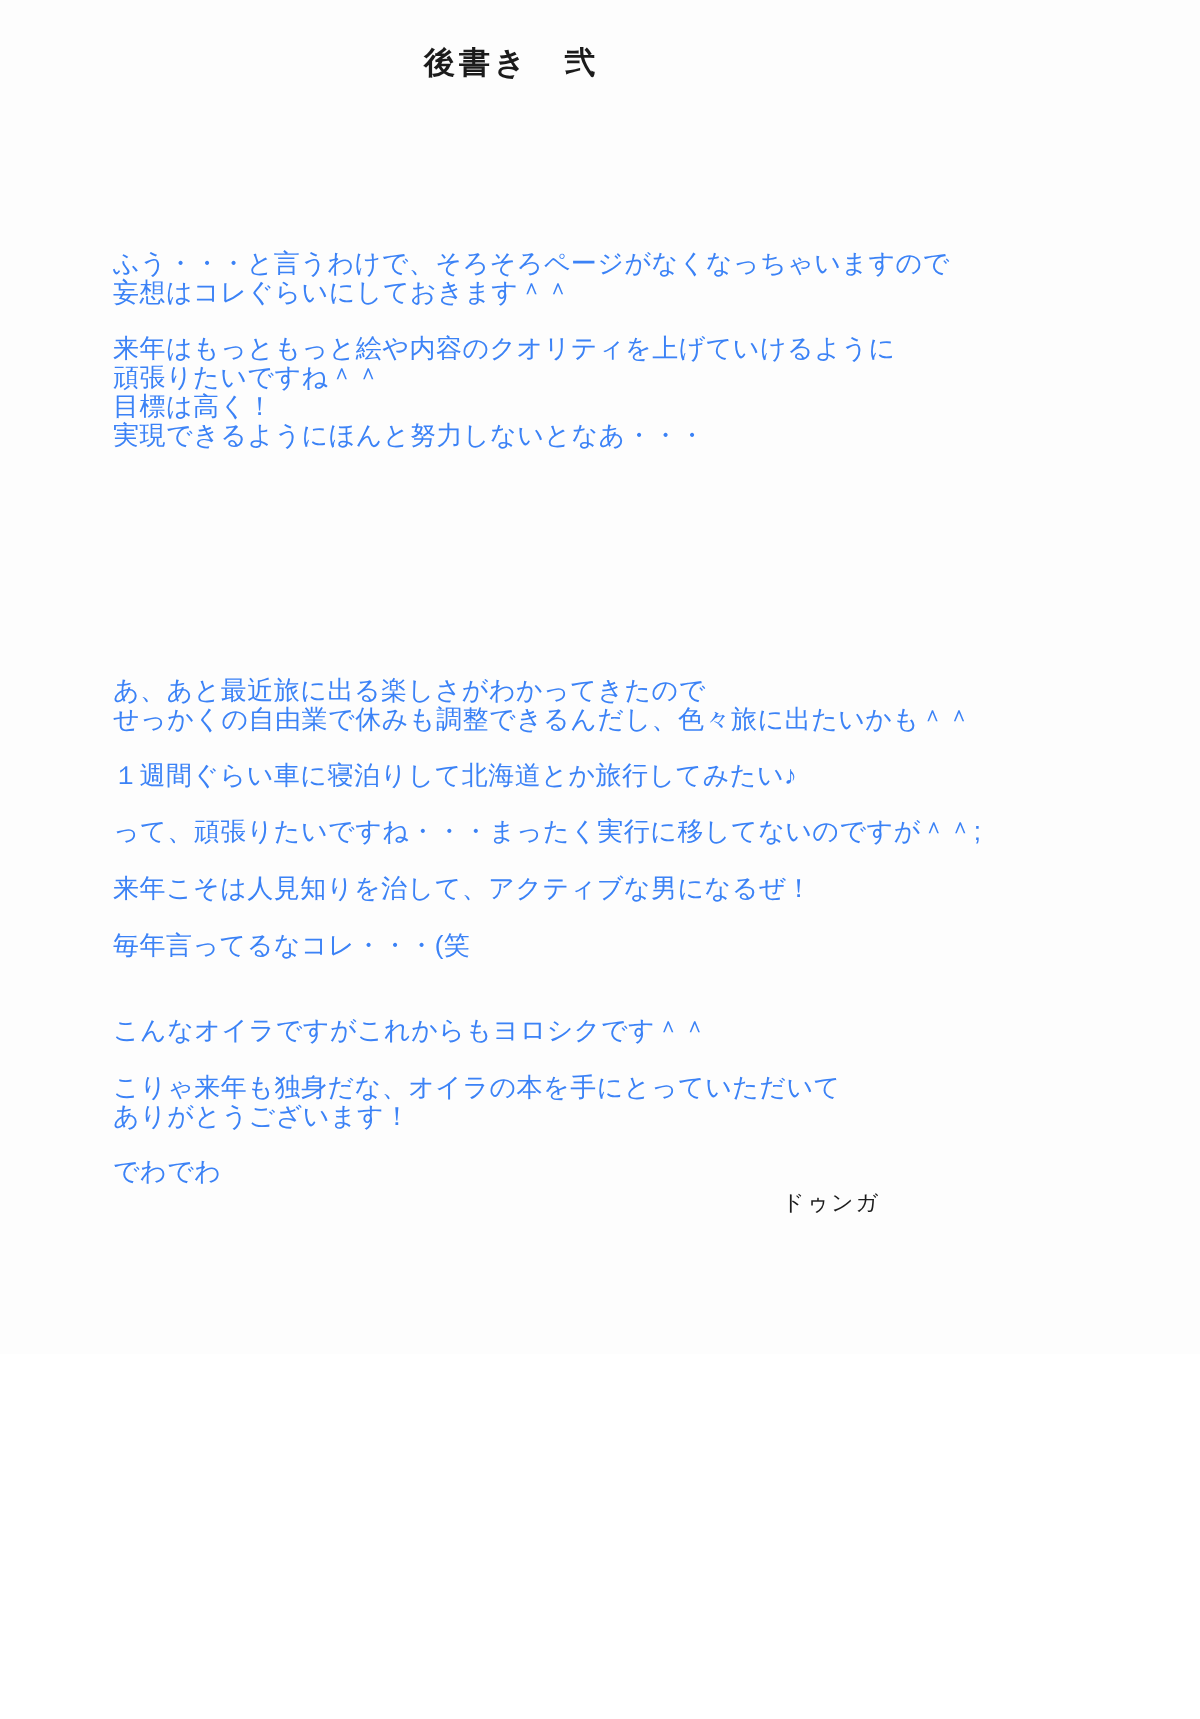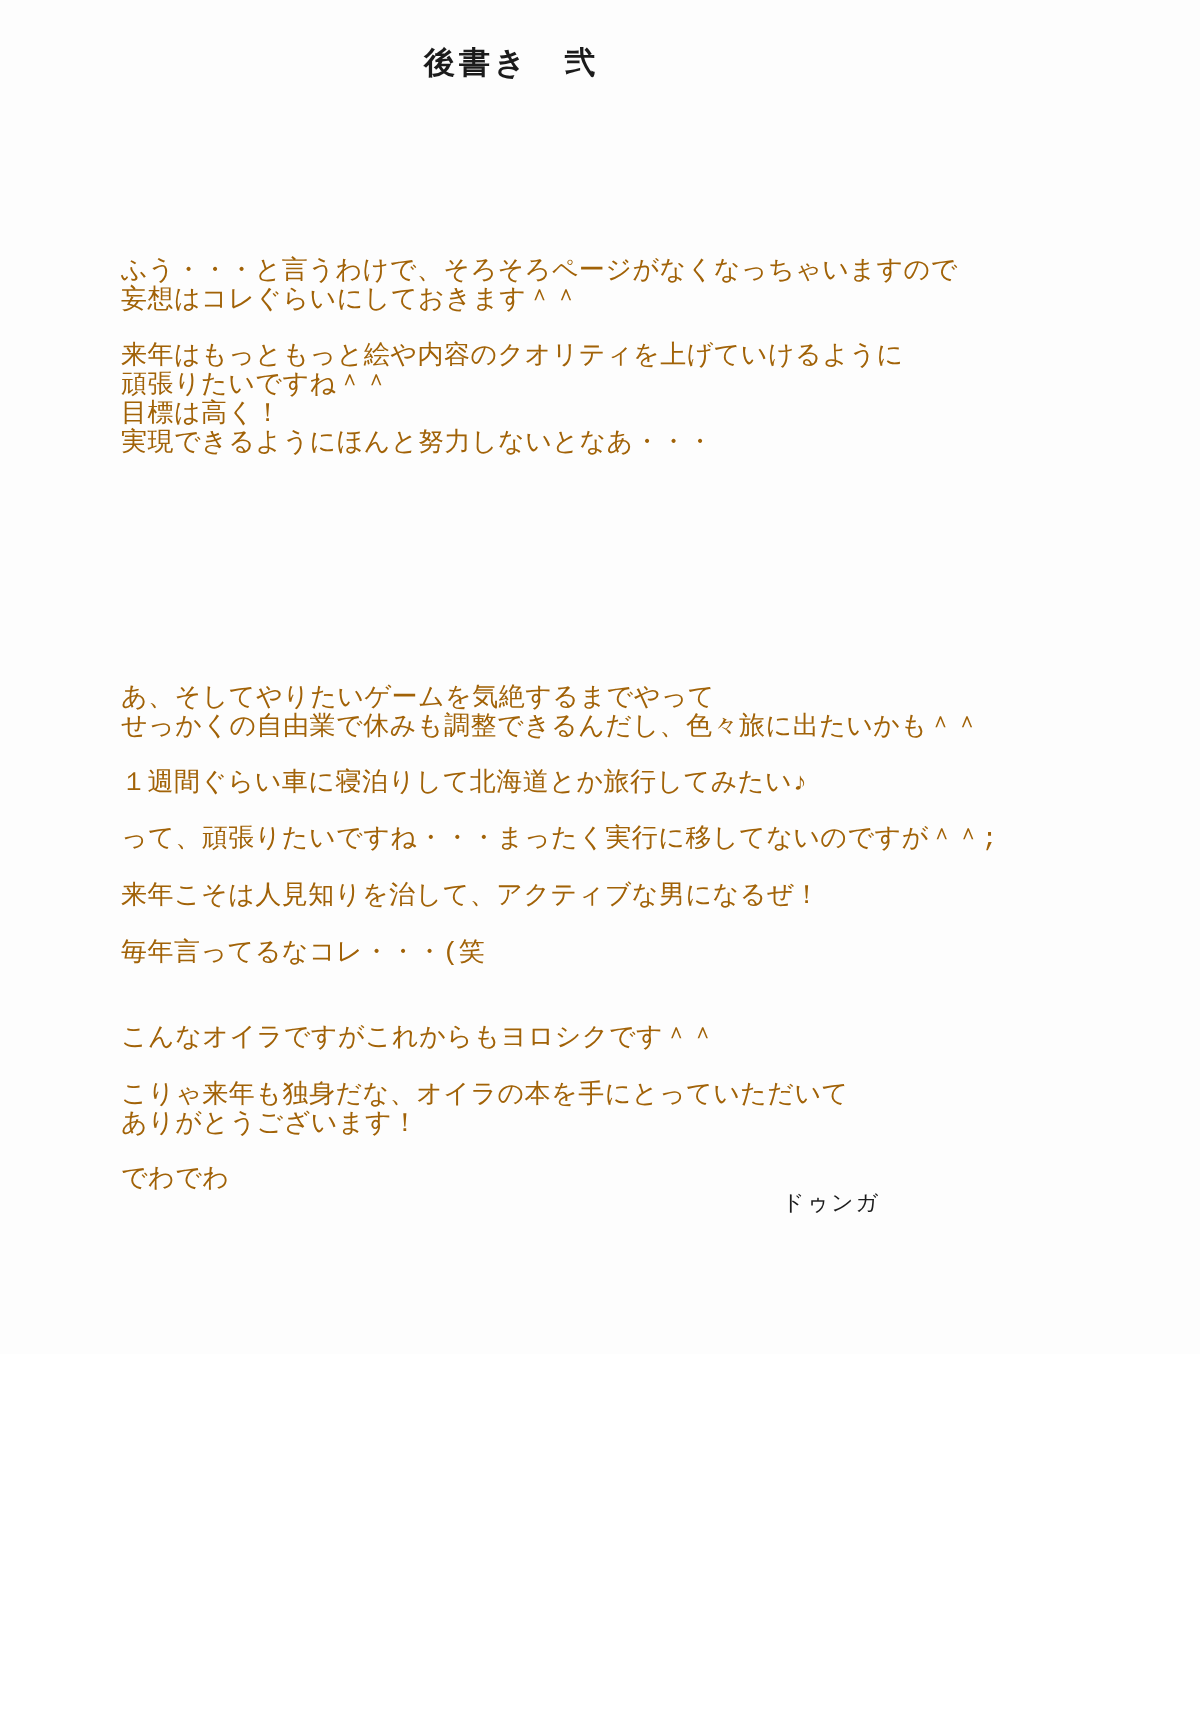--- a/index.html
+++ b/index.html
@@ -5,44 +5,44 @@
   html, body {
     margin: 0;
     padding: 0;
     background: #ffffff;
   }
   .page {
     position: relative;
     width: 1200px;
     height: 1354px;
     background: #fdfdfd;
-    font-family: Liberation Mono, monospace;
+    font-family: Liberation Sans, sans-serif;
     color: #1b1b1b;
     overflow: hidden;
   }
   .title {
     position: absolute;
     top: 42px;
     left: 424px;
     margin: 0;
     font-size: 31px;
     font-weight: 600;
     letter-spacing: 4px;
     color: #1b1b1b;
     white-space: pre;
   }
   .para {
     position: absolute;
     left: 113px;
-    margin: 8px;
+    margin: 0;
     font-size: 26px;
     line-height: 29px;
     letter-spacing: 0.5px;
     white-space: pre-line;
-    color: #a16207;
+    color: #3b82f6;
   }
   .signature {
     position: absolute;
     top: 1188px;
     left: 782px;
     font-size: 22px;
     color: #1b1b1b;
     letter-spacing: 2px;
   }
 </style>
@@ -56,21 +56,21 @@
   <p class="para" style="top:249px">ふう・・・と言うわけで、そろそろページがなくなっちゃいますので
 妄想はコレぐらいにしておきます＾＾</p>
 
   <p class="para" style="top:334px">来年はもっともっと絵や内容のクオリティを上げていけるように
 頑張りたいですね＾＾
 目標は高く！
 実現できるようにほんと努力しないとなあ・・・</p>
 
 
 
-  <p class="para" style="top:676px">あ、そしてやりたいゲームを気絶するまでやって
+  <p class="para" style="top:676px">あ、あと最近旅に出る楽しさがわかってきたので
 せっかくの自由業で休みも調整できるんだし、色々旅に出たいかも＾＾</p>
 
   <p class="para" style="top:761px">１週間ぐらい車に寝泊りして北海道とか旅行してみたい♪</p>
 
   <p class="para" style="top:817px">って、頑張りたいですね・・・まったく実行に移してないのですが＾＾;</p>
 
   <p class="para" style="top:874px">来年こそは人見知りを治して、アクティブな男になるぜ！</p>
 
   <p class="para" style="top:931px">毎年言ってるなコレ・・・(笑</p>
 

